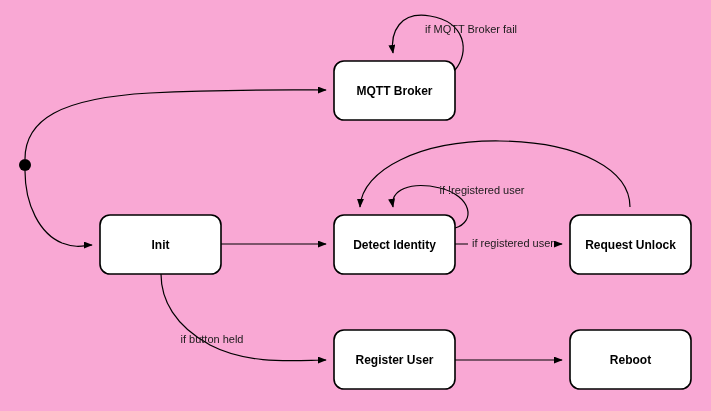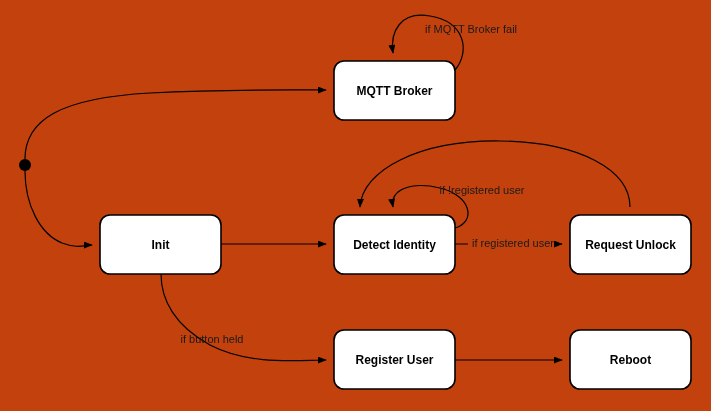--- a/index.html
+++ b/index.html
@@ -11,21 +11,21 @@
   body {
     width: 711px;
     height: 411px;
     overflow: hidden;
     font-family: "Liberation Sans", sans-serif;
   }
   #diagram-root {
     position: relative;
     width: 711px;
     height: 411px;
-    background: #c2410c;
+    background: #f9a8d4;
   }
   svg#flow {
     display: block;
     width: 711px;
     height: 411px;
   }
   .node-shape {
     fill: #ffffff;
     stroke: #000000;
     stroke-width: 1.6;

